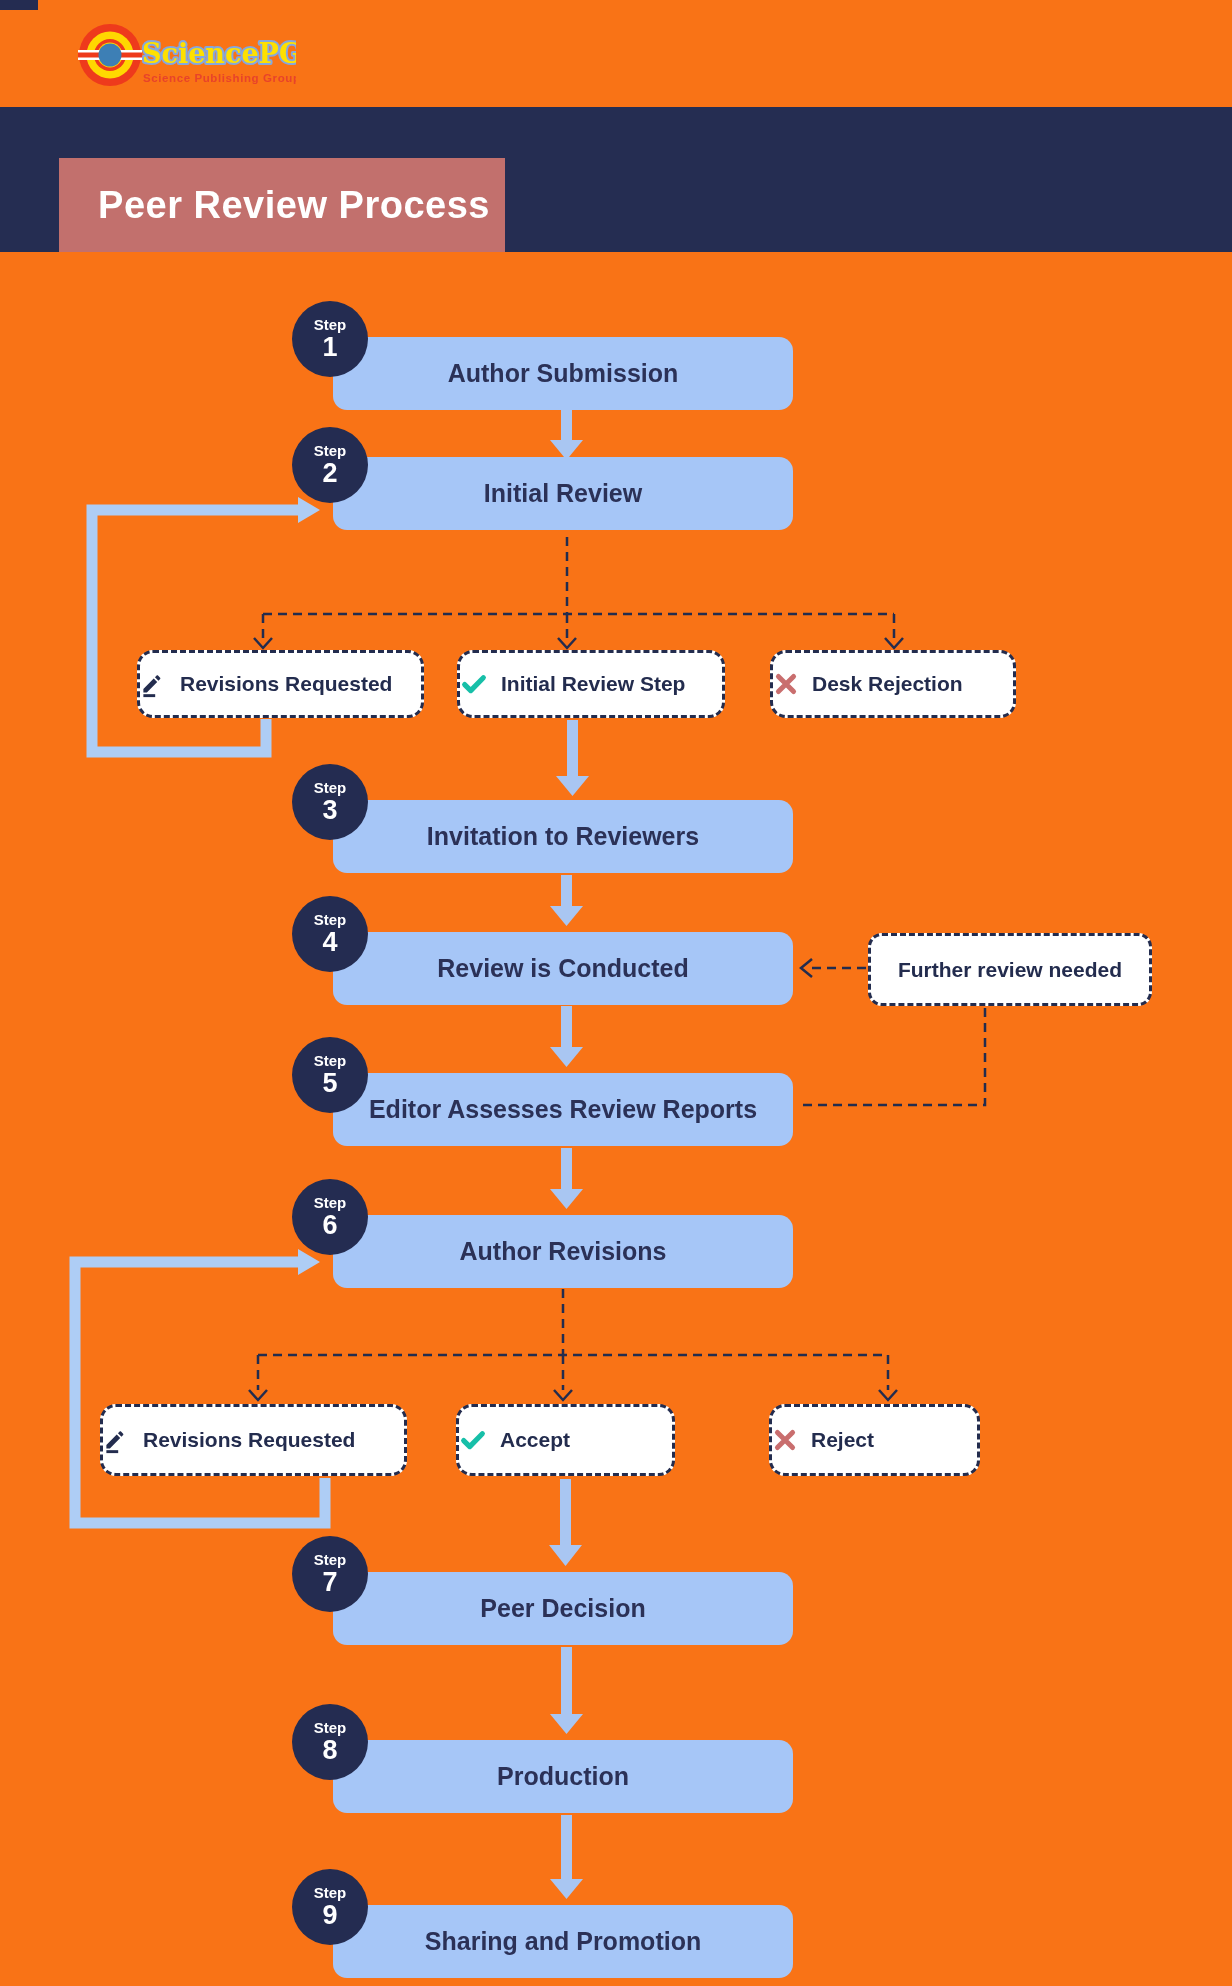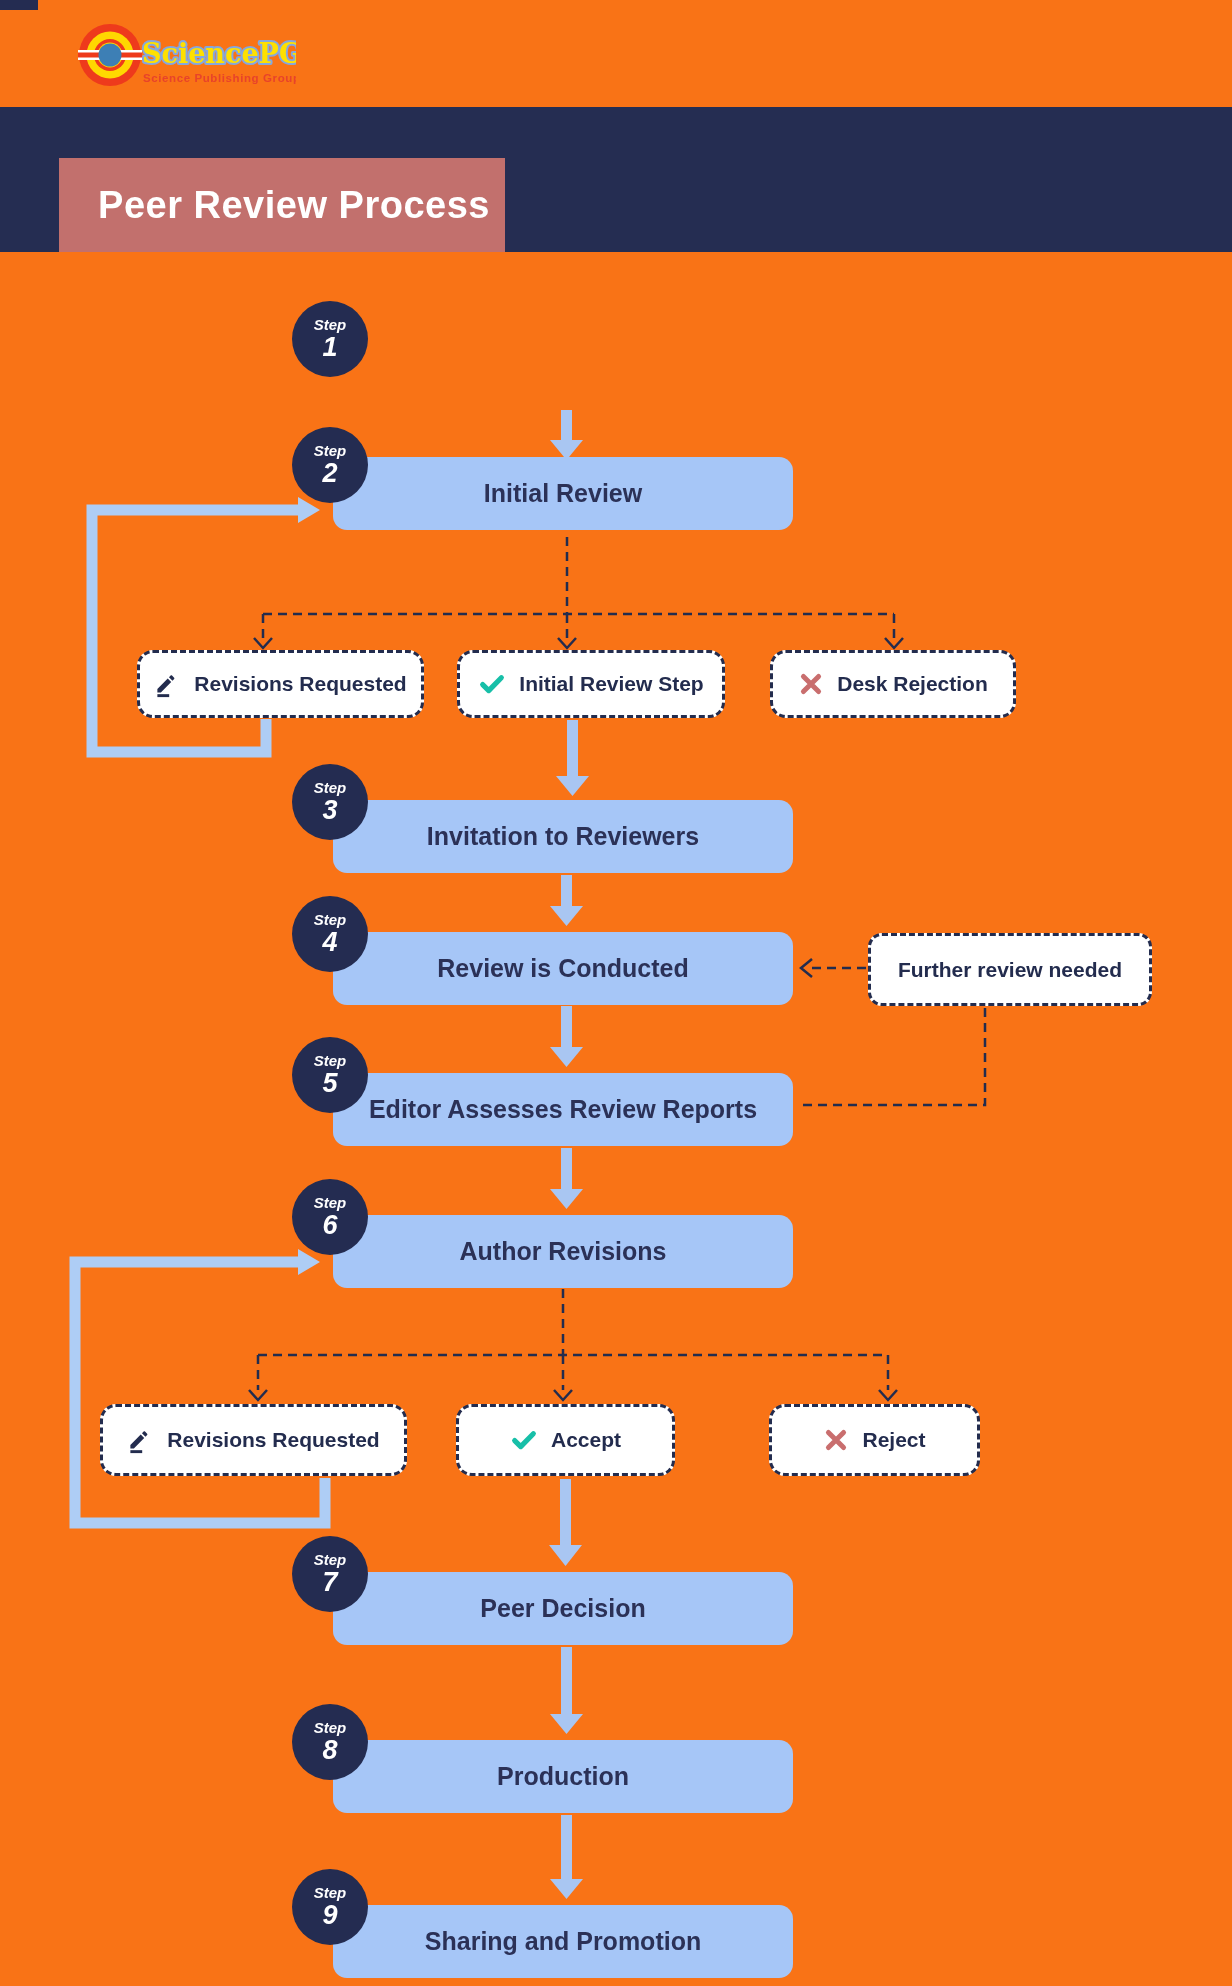--- a/index.html
+++ b/index.html
@@ -19,28 +19,28 @@
   
   .wires{position:absolute;left:0;top:0;z-index:0;}
   
   .stepbox{
     position:absolute;left:333px;width:460px;height:73px;background:#a6c6f7;border-radius:14px;
     display:flex;align-items:center;justify-content:center;z-index:1;
   }
   .stepbox span{color:#2b3157;font-size:25px;font-weight:700;white-space:nowrap;}
   .stepbadge{
     position:absolute;left:292px;width:76px;height:76px;border-radius:50%;background:#242c51;
-    display:flex;flex-direction:column;align-items:center;justify-content:center;z-index:2;color:#fff;font-style:italic;
+    display:flex;flex-direction:column;align-items:center;justify-content:center;z-index:2;color:#fff;
   }
   .stepbadge .blab{font-size:15px;font-weight:600;line-height:1.05;}
   .stepbadge .bnum{font-size:27px;font-weight:800;line-height:1.05;}
   
   .branch{
     position:absolute;background:#ffffff;border:3px dashed #232c4e;border-radius:16px;
-    display:flex;align-items:center;justify-content:center;gap:13px;z-index:1;box-sizing:border-box;
+    display:flex;align-items:center;gap:13px;z-index:1;box-sizing:border-box;
   }
   .branch span{color:#232c4e;font-size:21px;font-weight:800;white-space:nowrap;}
   .callout{
     position:absolute;background:#ffffff;border:3.5px dashed #232c4e;border-radius:14px;
     display:flex;align-items:center;justify-content:center;z-index:1;box-sizing:border-box;
   }
   .callout span{color:#232c4e;font-size:21px;font-weight:800;white-space:nowrap;}
   .ic{flex:0 0 auto;}
   
   .logo{position:absolute;left:76px;top:14px;z-index:2;}
@@ -138,20 +138,23 @@
       <path d="M254 638 L263 648 L272 638"></path>
       <path d="M558 638 L567 648 L576 638"></path>
       <path d="M885 638 L894 648 L903 638"></path>
       <path d="M249 1390 L258 1400 L267 1390"></path>
       <path d="M554 1390 L563 1400 L572 1390"></path>
       <path d="M879 1390 L888 1400 L897 1390"></path>
       <path d="M812 959 L801 968 L812 977"></path>
     </g>
   </svg>
 
+  <div class="stepbox" style="top:337px">
+    <span>Author Submission</span>
+  </div>
   <div class="stepbadge" style="top:301px">
     <span class="blab">Step</span>
     <span class="bnum">1</span>
   </div>
 
   <div class="stepbox" style="top:457px">
     <span>Initial Review</span>
   </div>
   <div class="stepbadge" style="top:427px">
     <span class="blab">Step</span>

